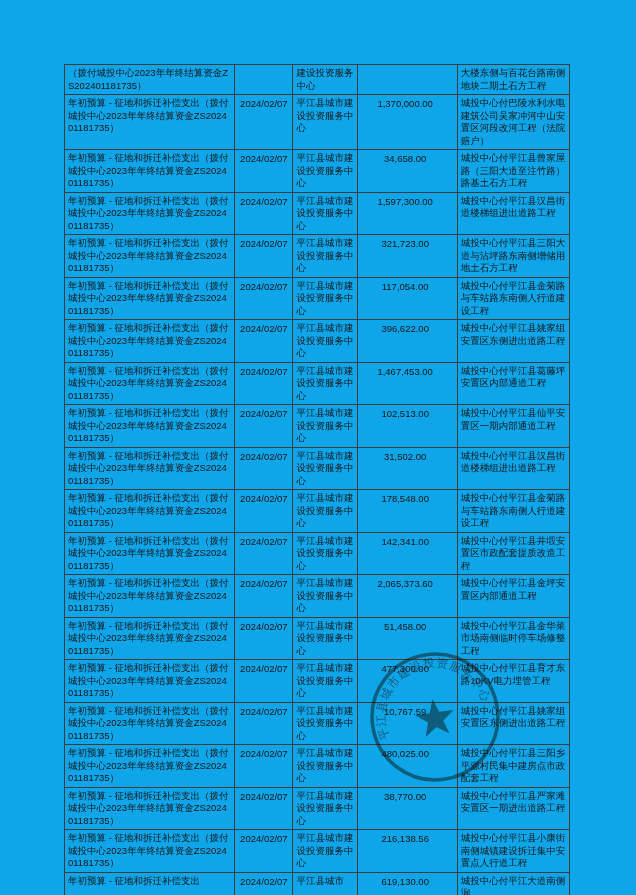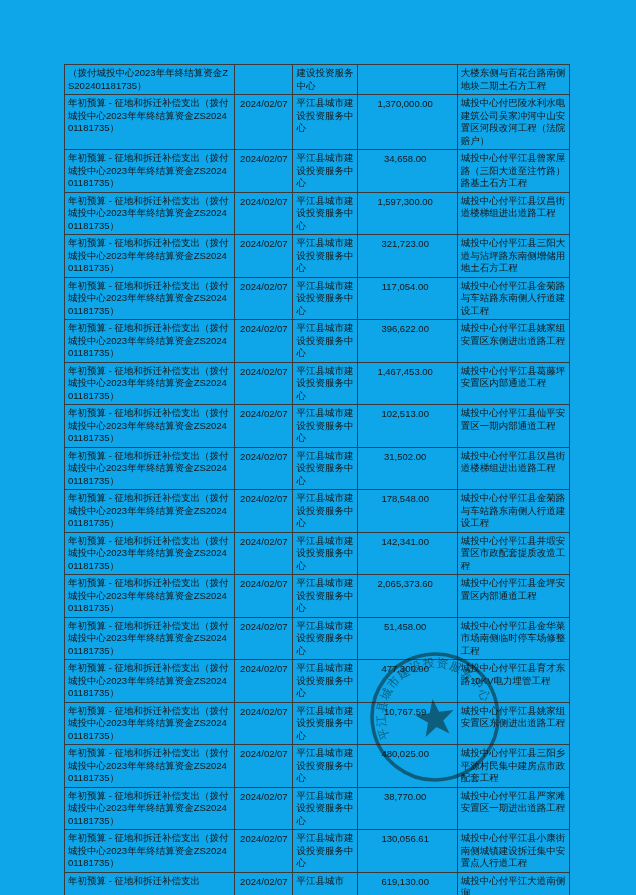--- a/index.html
+++ b/index.html
@@ -187,21 +187,21 @@
           <td class="col-budget">年初预算 - 征地和拆迁补偿支出（拨付城投中心2023年年终结算资金ZS202401181735）</td>
           <td class="col-date">2024/02/07</td>
           <td class="col-unit">平江县城市建设投资服务中心</td>
           <td class="col-amount">38,770.00</td>
           <td class="col-desc">城投中心付平江县严家滩安置区一期进出道路工程</td>
         </tr>
         <tr>
           <td class="col-budget">年初预算 - 征地和拆迁补偿支出（拨付城投中心2023年年终结算资金ZS202401181735）</td>
           <td class="col-date">2024/02/07</td>
           <td class="col-unit">平江县城市建设投资服务中心</td>
-          <td class="col-amount">130,056.61</td>
+          <td class="col-amount">216,138.56</td>
           <td class="col-desc">城投中心付平江县小康街南侧城镇建设拆迁集中安置点人行道工程</td>
         </tr>
         <tr>
           <td class="col-budget">年初预算 - 征地和拆迁补偿支出</td>
           <td class="col-date">2024/02/07</td>
           <td class="col-unit">平江县城市</td>
           <td class="col-amount">619,130.00</td>
           <td class="col-desc">城投中心付平江大道南侧涧</td>
         </tr>
       </tbody>

